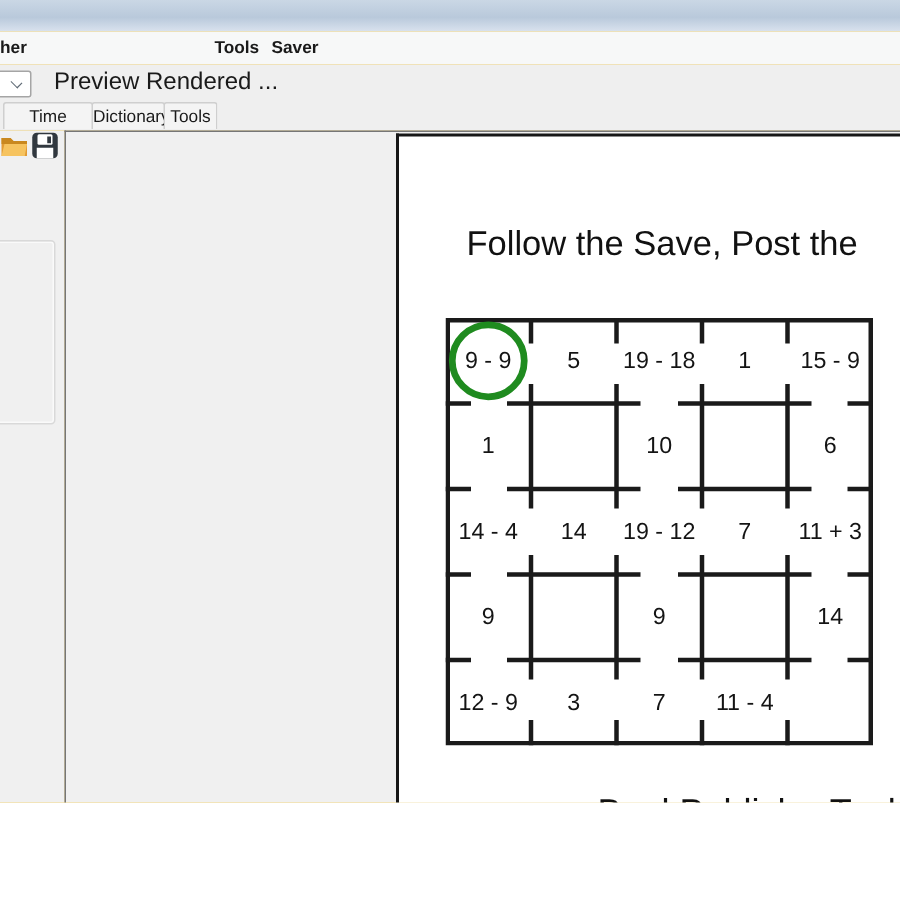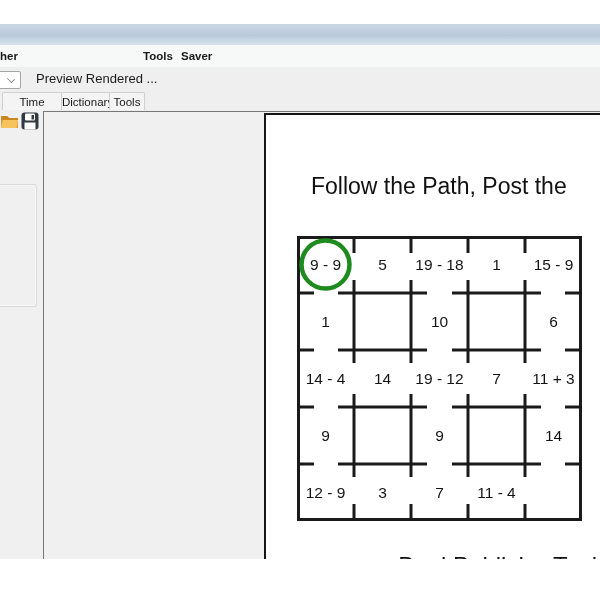--- a/index.html
+++ b/index.html
@@ -1,19 +1,19 @@
 <!DOCTYPE html>
 <html><head>
 <meta charset="utf-8">
 <style>
   html,body{margin:0;padding:0;}
   #root{
     position:relative; width:600px; height:535px; overflow:hidden;
     background:#eab308; font-family:"Liberation Sans", sans-serif;
-    color:#1a1a1a;margin-top:24px; -webkit-font-smoothing:antialiased;
+    color:#1a1a1a; -webkit-font-smoothing:antialiased;
   }
   
   .titlebar{
     position:absolute; left:0; top:0; width:600px; height:21px;
     background:linear-gradient(180deg,#cad7e5 0%,#b9c9db 55%,#d9e2ee 100%);
   }
   .menubar{
     position:absolute; left:0; top:21px; width:600px; height:22px;
     background:#f7f8f8;
   }
@@ -29,21 +29,21 @@
     position:absolute; left:-6px; top:4px; width:25px; height:16px;
     background:#ffffff; border:1px solid #a5a5a5; border-radius:2px;
   }
   .combo .chev{
     position:absolute; right:5px; top:3px; width:7px; height:7px;
     border-right:1.5px solid #5f6a75; border-bottom:1.5px solid #5f6a75;
     transform:rotate(45deg) scale(.8,.6);
   }
   .toolbar .status{
     position:absolute; left:36px; top:0; height:23px; line-height:23px;
-    font-size:13px;
+    font-size:16px;
   }
   .tabstrip{
     position:absolute; left:0; top:66px; width:600px; height:21px;
     background:#efefef;
   }
   .tab{
     position:absolute; top:2px; height:18px; line-height:18px;
     background:#f4f4f4; border:1px solid #cfcfcf; border-bottom:none;
     border-radius:2px 2px 0 0; font-size:11.5px; text-align:center; cursor:default;
     box-sizing:border-box;
@@ -147,21 +147,21 @@
         <rect x="10.5" y="3" width="2.5" height="4.5" fill="#31383f"></rect>
         <rect x="3.5" y="10.5" width="11" height="7" fill="#ffffff"></rect>
       </svg>
     </div>
     <div class="groupbox"></div>
   </div>
 
   <div class="main-panel"></div>
 
   <div class="page">
-    <div class="page-subtitle">Follow the Path, Post the</div>
+    <div class="page-subtitle">Follow the Save, Post the</div>
 
     <div class="maze">
       <div class="maze-cells">
         <div class="cell">9 - 9</div>
         <div class="cell">5</div>
         <div class="cell">19 - 18</div>
         <div class="cell">1</div>
         <div class="cell">15 - 9</div>
         <div class="cell">1</div>
         <div class="cell"></div>

